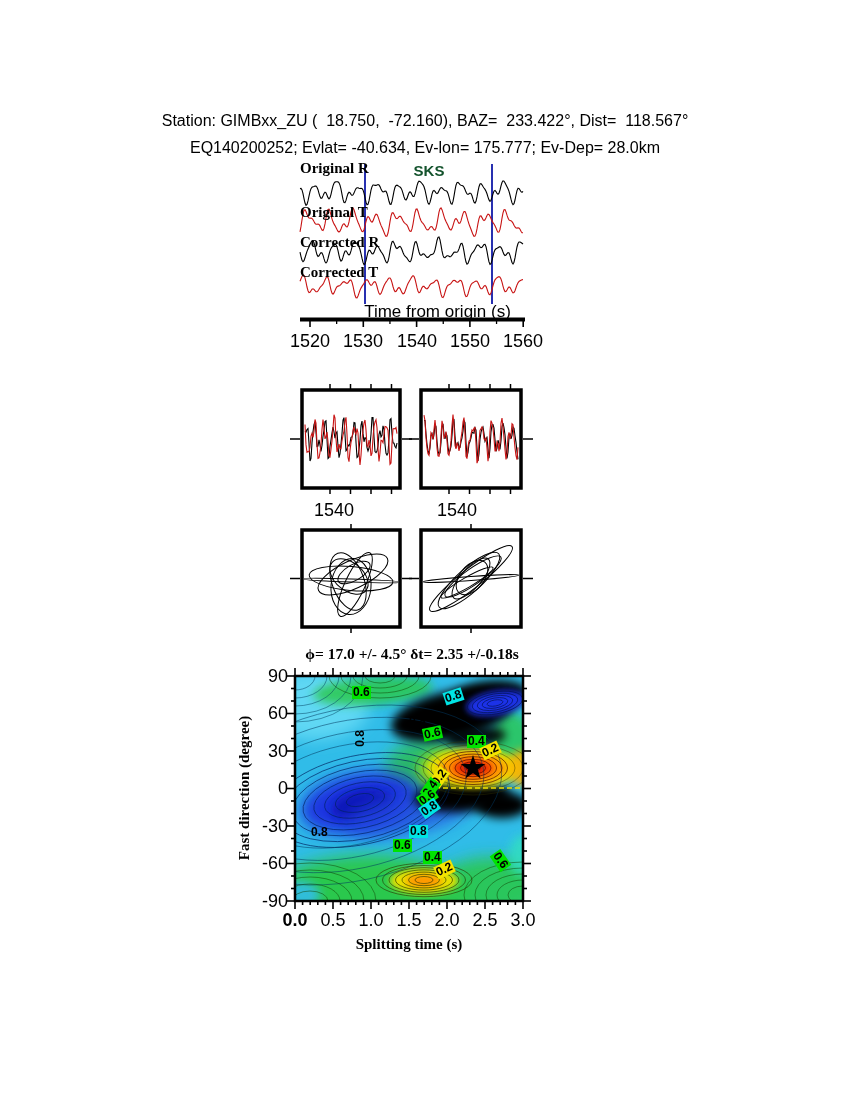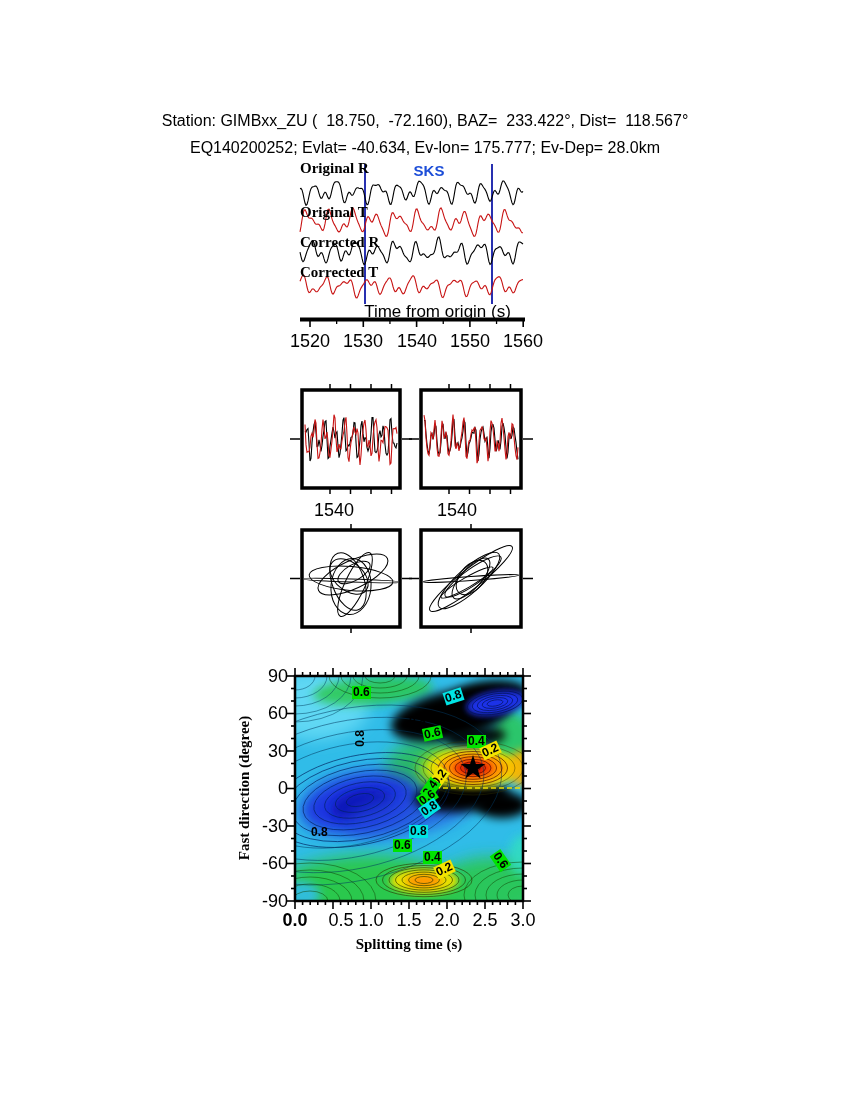--- a/index.html
+++ b/index.html
@@ -6,21 +6,21 @@
   #page{position:relative;width:850px;height:1100px;background:#ffffff;overflow:hidden;
         font-family:"Liberation Sans",sans-serif;color:#000;}
   .abs{position:absolute;}
   .ctr{text-align:center;}
   .pre{white-space:pre;}
   .sans16{font-size:16px;}
   .sans17{font-size:17px;}
   .sans18{font-size:18px;}
   .serifb15{font-family:"Liberation Serif",serif;font-weight:bold;font-size:15px;}
   .serifb16{font-family:"Liberation Serif",serif;font-weight:bold;font-size:15.5px;}
-  .sks{color:#1d4ed8;font-weight:bold;font-size:15px;}
+  .sks{color:#14532d;font-weight:bold;font-size:15px;}
   .yrot{transform:rotate(-90deg);transform-origin:center center;}
   .cval{position:absolute;font-size:12px;font-weight:bold;line-height:13px;padding:0 1px;
         font-family:"Liberation Sans",sans-serif;color:#000;}
   svg{position:absolute;}
 </style>
 </head>
 <body>
 
 <div id="page">
 
@@ -136,20 +136,21 @@
         <ellipse cx="0" cy="0" rx="40" ry="12" fill="none" stroke="#000" stroke-width="1" transform="translate(65 56.5) rotate(-42)"></ellipse>
         <ellipse cx="0" cy="0" rx="34" ry="8" fill="none" stroke="#000" stroke-width="1" transform="translate(69 52.5) rotate(-35)"></ellipse>
         <ellipse cx="0" cy="0" rx="26" ry="10" fill="none" stroke="#000" stroke-width="1" transform="translate(67 54.5) rotate(-48)"></ellipse>
         <ellipse cx="0" cy="0" rx="30" ry="5" fill="none" stroke="#000" stroke-width="1" transform="translate(63 58.5) rotate(-30)"></ellipse>
         <ellipse cx="0" cy="0" rx="48" ry="2" fill="none" stroke="#000" stroke-width="1" transform="translate(67 54.5) rotate(-4)"></ellipse>
         <ellipse cx="0" cy="0" rx="20" ry="12" fill="none" stroke="#000" stroke-width="1" transform="translate(68 53.5) rotate(-50)"></ellipse>
       </g>
       <rect x="17" y="6" width="100" height="97" fill="none" stroke="#000" stroke-width="3.5"></rect>
     </svg>
 
+  <div class="abs ctr pre serifb16" style="left:262px;top:645px;width:300px;">ϕ= 17.0 +/- 4.5° δt= 2.35 +/-0.18s</div>
   <svg id="contour-svg" style="left:230px;top:645px;" width="320" height="272">
       <defs>
         <filter id="f2" x="-60%" y="-60%" width="220%" height="220%">
           <feGaussianBlur stdDeviation="2"></feGaussianBlur>
         </filter>
         <filter id="f3" x="-60%" y="-60%" width="220%" height="220%">
           <feGaussianBlur stdDeviation="3"></feGaussianBlur>
         </filter>
         <filter id="f4" x="-60%" y="-60%" width="220%" height="220%">
           <feGaussianBlur stdDeviation="4"></feGaussianBlur>
@@ -353,21 +354,21 @@
 
   <div class="abs sans18" style="left:238px;top:666px;width:50px;text-align:right;">90</div>
   <div class="abs sans18" style="left:238px;top:703px;width:50px;text-align:right;">60</div>
   <div class="abs sans18" style="left:238px;top:741px;width:50px;text-align:right;">30</div>
   <div class="abs sans18" style="left:238px;top:778px;width:50px;text-align:right;">0</div>
   <div class="abs sans18" style="left:238px;top:816px;width:50px;text-align:right;">-30</div>
   <div class="abs sans18" style="left:238px;top:853px;width:50px;text-align:right;">-60</div>
   <div class="abs sans18" style="left:238px;top:891px;width:50px;text-align:right;">-90</div>
 
   <div class="abs ctr sans18" style="left:270px;top:910px;width:50px;font-weight:bold;">0.0</div>
-  <div class="abs ctr sans18" style="left:316px;top:910px;width:50px;">0.5</div>
+  <div class="abs ctr sans18" style="left:308px;top:910px;width:50px;">0.5</div>
   <div class="abs ctr sans18" style="left:346px;top:910px;width:50px;">1.0</div>
   <div class="abs ctr sans18" style="left:384px;top:910px;width:50px;">1.5</div>
   <div class="abs ctr sans18" style="left:422px;top:910px;width:50px;">2.0</div>
   <div class="abs ctr sans18" style="left:460px;top:910px;width:50px;">2.5</div>
   <div class="abs ctr sans18" style="left:498px;top:910px;width:50px;">3.0</div>
 
   <div class="abs ctr serifb15" style="left:309px;top:936px;width:200px;">Splitting time (s)</div>
 
 
 <span class="cval" style="left: 352px; top: 686px; background: rgb(0, 228, 0); transform: rotate(0deg);">0.6</span>

